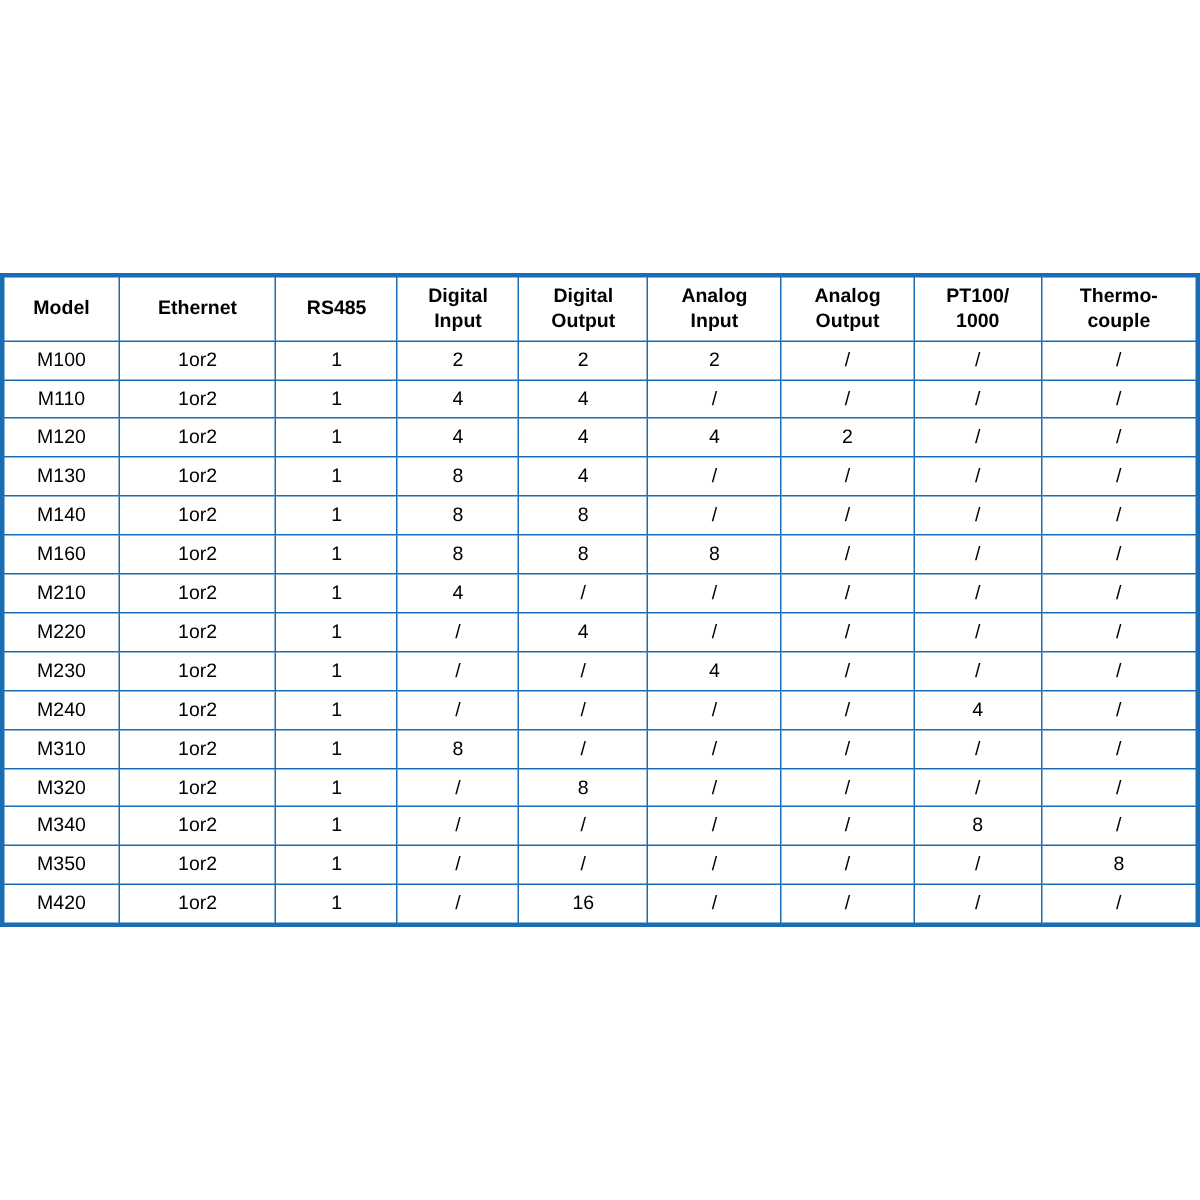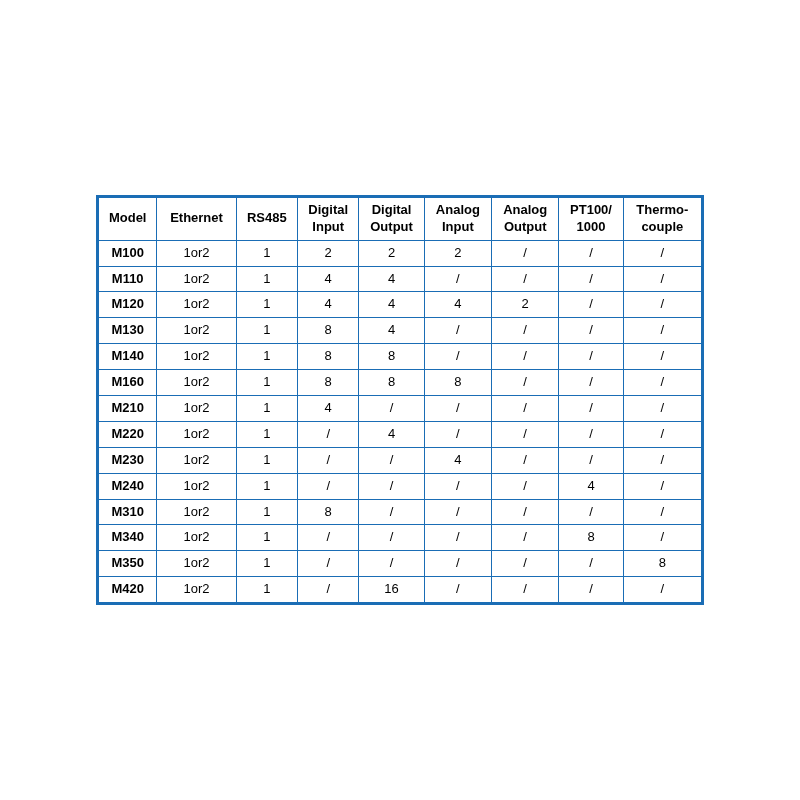--- a/index.html
+++ b/index.html
@@ -6,21 +6,21 @@
     body {
       width: 800px;
       height: 800px;
       background: #fff;
       display: flex;
       align-items: center;
       justify-content: center;
       font-family: Arial, sans-serif;
     }
     .container {
-      width: 608px;
+      width: 800px;
       border: 2px solid #1a6db5;
     }
     table {
       width: 100%;
       border-collapse: collapse;
       font-size: 13px;
     }
     th, td {
       border: 1px solid #1a6db5;
       text-align: center;
@@ -33,21 +33,21 @@
       color: #000;
     }
     tbody td:first-child {
       font-weight: bold;
     }
     tbody tr td {
       font-weight: normal;
       color: #000;
     }
     tbody tr td:first-child {
-      font-weight: bold;
+      font-weight: normal;
     }
   </style>
 </head>
 <body>
 
 <div class="container">
   <table>
     <thead>
       <tr>
         <th>Model</th>
@@ -177,20 +177,31 @@
           <td>1or2</td>
           <td>1</td>
           <td>8</td>
           <td>/</td>
           <td>/</td>
           <td>/</td>
           <td>/</td>
           <td>/</td>
         </tr>
         <tr>
+          <td>M320</td>
+          <td>1or2</td>
+          <td>1</td>
+          <td>/</td>
+          <td>8</td>
+          <td>/</td>
+          <td>/</td>
+          <td>/</td>
+          <td>/</td>
+        </tr>
+        <tr>
           <td>M340</td>
           <td>1or2</td>
           <td>1</td>
           <td>/</td>
           <td>/</td>
           <td>/</td>
           <td>/</td>
           <td>8</td>
           <td>/</td>
         </tr>

